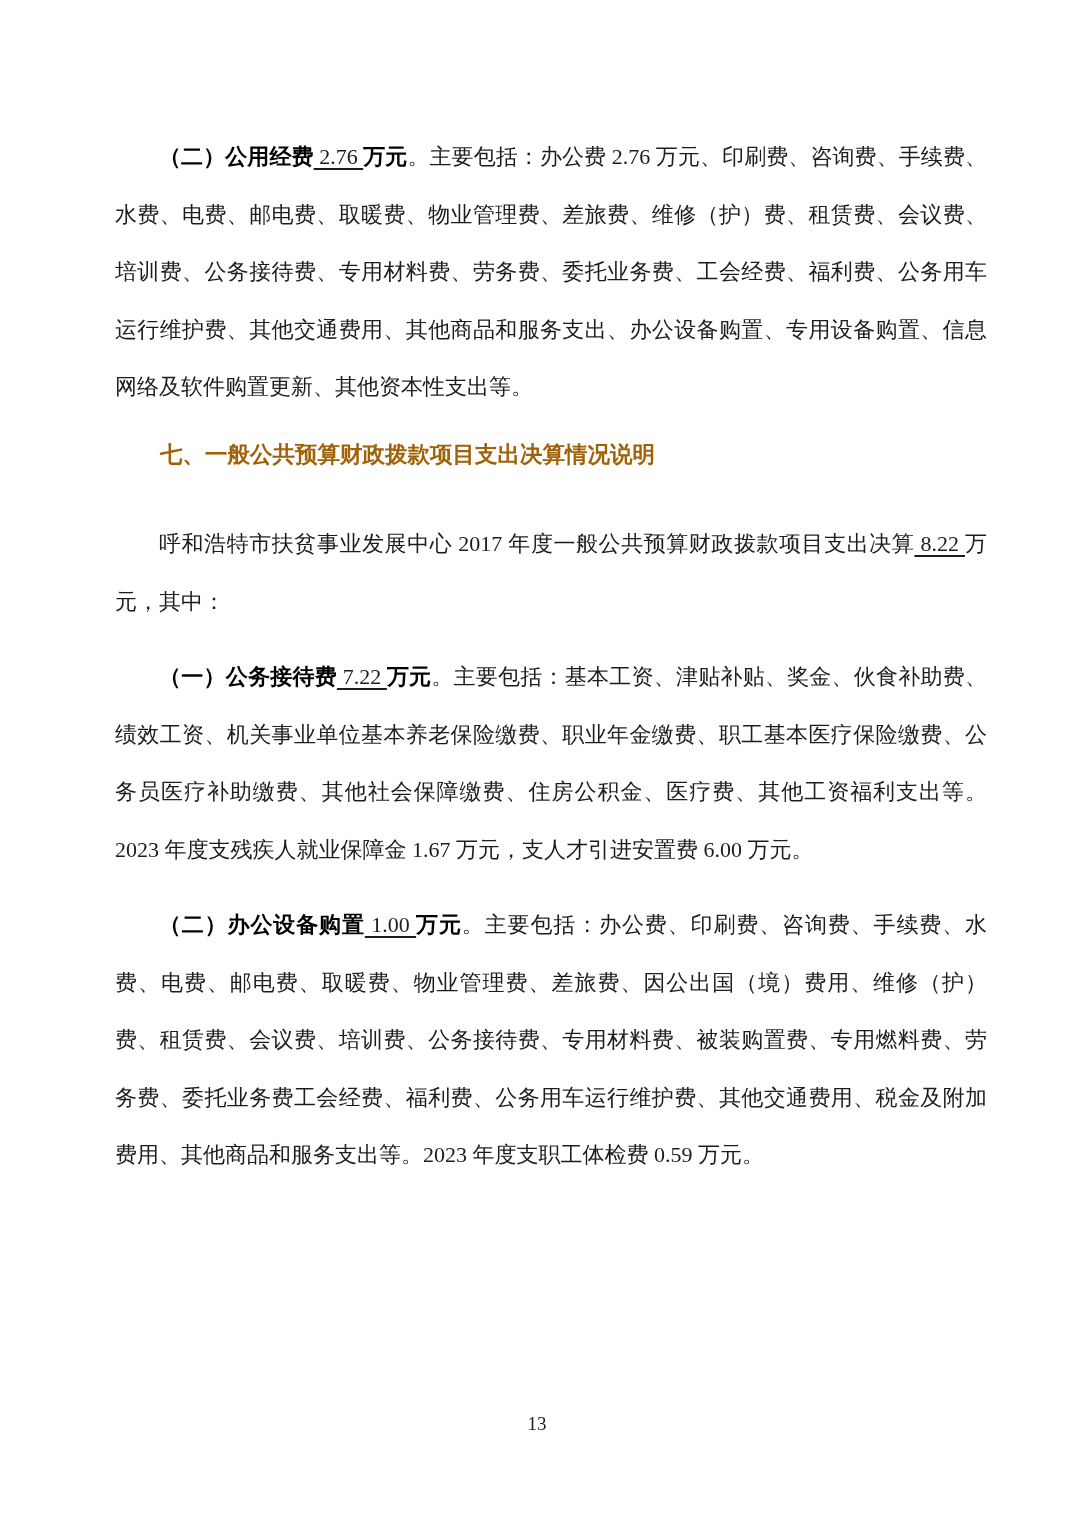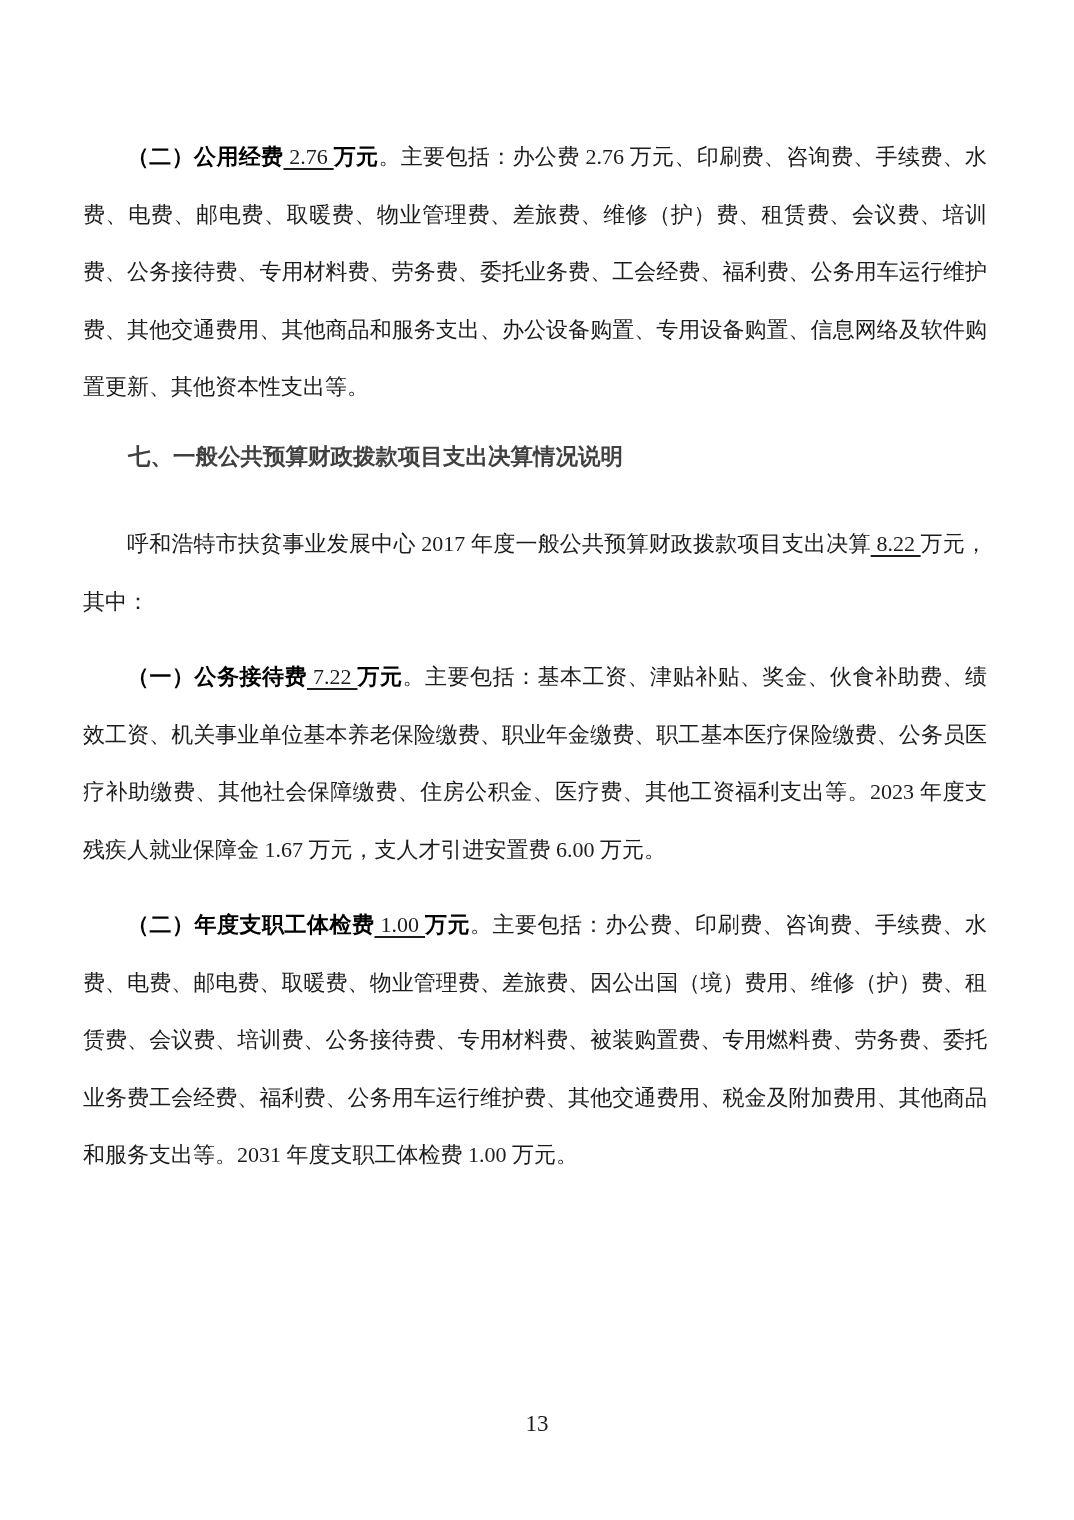--- a/index.html
+++ b/index.html
@@ -14,36 +14,36 @@
     height: 1520px;
     margin: 0 auto;
     background: #ffffff;
     color: #1c1c1c;
     font-family: "Liberation Serif", "DejaVu Serif", serif;
     font-size: 22px;
     line-height: 57.5px;
     overflow: hidden;
   }
   .content {
-    padding: 128px 87px 0 83px;
+    padding: 128px 87px 0 115px;
     text-align: justify;
   }
   .para {
     margin: 0;
     text-indent: 2em;
   }
   .para + .para {
     margin-top: 18px;
   }
   .section-heading {
     margin: 12px 0 30px 0;
     text-indent: 2em;
-    font-family: Liberation Sans, sans-serif;
+    font-family: Liberation Mono, monospace;
     font-weight: bold;
-    color: #404040;
+    color: #a16207;
     font-size: 22.5px;
     line-height: 57.5px;
     text-align: left;
   }
   .para.after-heading {
     margin-top: 0;
   }
   .para + .section-heading {
     margin-top: 12px;
   }
@@ -55,21 +55,21 @@
   .amount-underline {
     text-decoration: underline;
     text-underline-offset: 4px;
   }
   .page-number {
     position: absolute;
     top: 1412px;
     left: 0;
     right: 0;
     text-align: center;
-    font-size: 23px;
+    font-size: 19px;
     line-height: 24px;
     color: #1c1c1c;
   }
 </style>
 </head>
 <body>
 
 <div class="page">
   <div class="content">
 
@@ -81,20 +81,20 @@
 
     <p class="para after-heading">
       <span>呼和浩特市扶贫事业发展中心 2017 年度一般公共预算财政拨款项目支出决算</span><span class="amount-underline">&nbsp;8.22&nbsp;</span><span>万元，其中：</span>
     </p>
 
     <p class="para">
       <span class="lead-bold">（一）公务接待费</span><span class="amount-underline">&nbsp;7.22&nbsp;</span><span class="lead-bold">万元</span><span>。主要包括：基本工资、津贴补贴、奖金、伙食补助费、绩效工资、机关事业单位基本养老保险缴费、职业年金缴费、职工基本医疗保险缴费、公务员医疗补助缴费、其他社会保障缴费、住房公积金、医疗费、其他工资福利支出等。2023 年度支残疾人就业保障金 1.67 万元，支人才引进安置费 6.00 万元。</span>
     </p>
 
     <p class="para">
-      <span class="lead-bold">（二）年度支职工体检费</span><span class="amount-underline">&nbsp;1.00&nbsp;</span><span class="lead-bold">万元</span><span>。主要包括：办公费、印刷费、咨询费、手续费、水费、电费、邮电费、取暖费、物业管理费、差旅费、因公出国（境）费用、维修（护）费、租赁费、会议费、培训费、公务接待费、专用材料费、被装购置费、专用燃料费、劳务费、委托业务费工会经费、福利费、公务用车运行维护费、其他交通费用、税金及附加费用、其他商品和服务支出等。2031 年度支职工体检费 1.00 万元。</span>
+      <span class="lead-bold">（二）办公设备购置</span><span class="amount-underline">&nbsp;1.00&nbsp;</span><span class="lead-bold">万元</span><span>。主要包括：办公费、印刷费、咨询费、手续费、水费、电费、邮电费、取暖费、物业管理费、差旅费、因公出国（境）费用、维修（护）费、租赁费、会议费、培训费、公务接待费、专用材料费、被装购置费、专用燃料费、劳务费、委托业务费工会经费、福利费、公务用车运行维护费、其他交通费用、税金及附加费用、其他商品和服务支出等。2023 年度支职工体检费 0.59 万元。</span>
     </p>
 
 
   </div>
 
   <div class="page-number">13</div>
 </div>
 
 </body></html>

